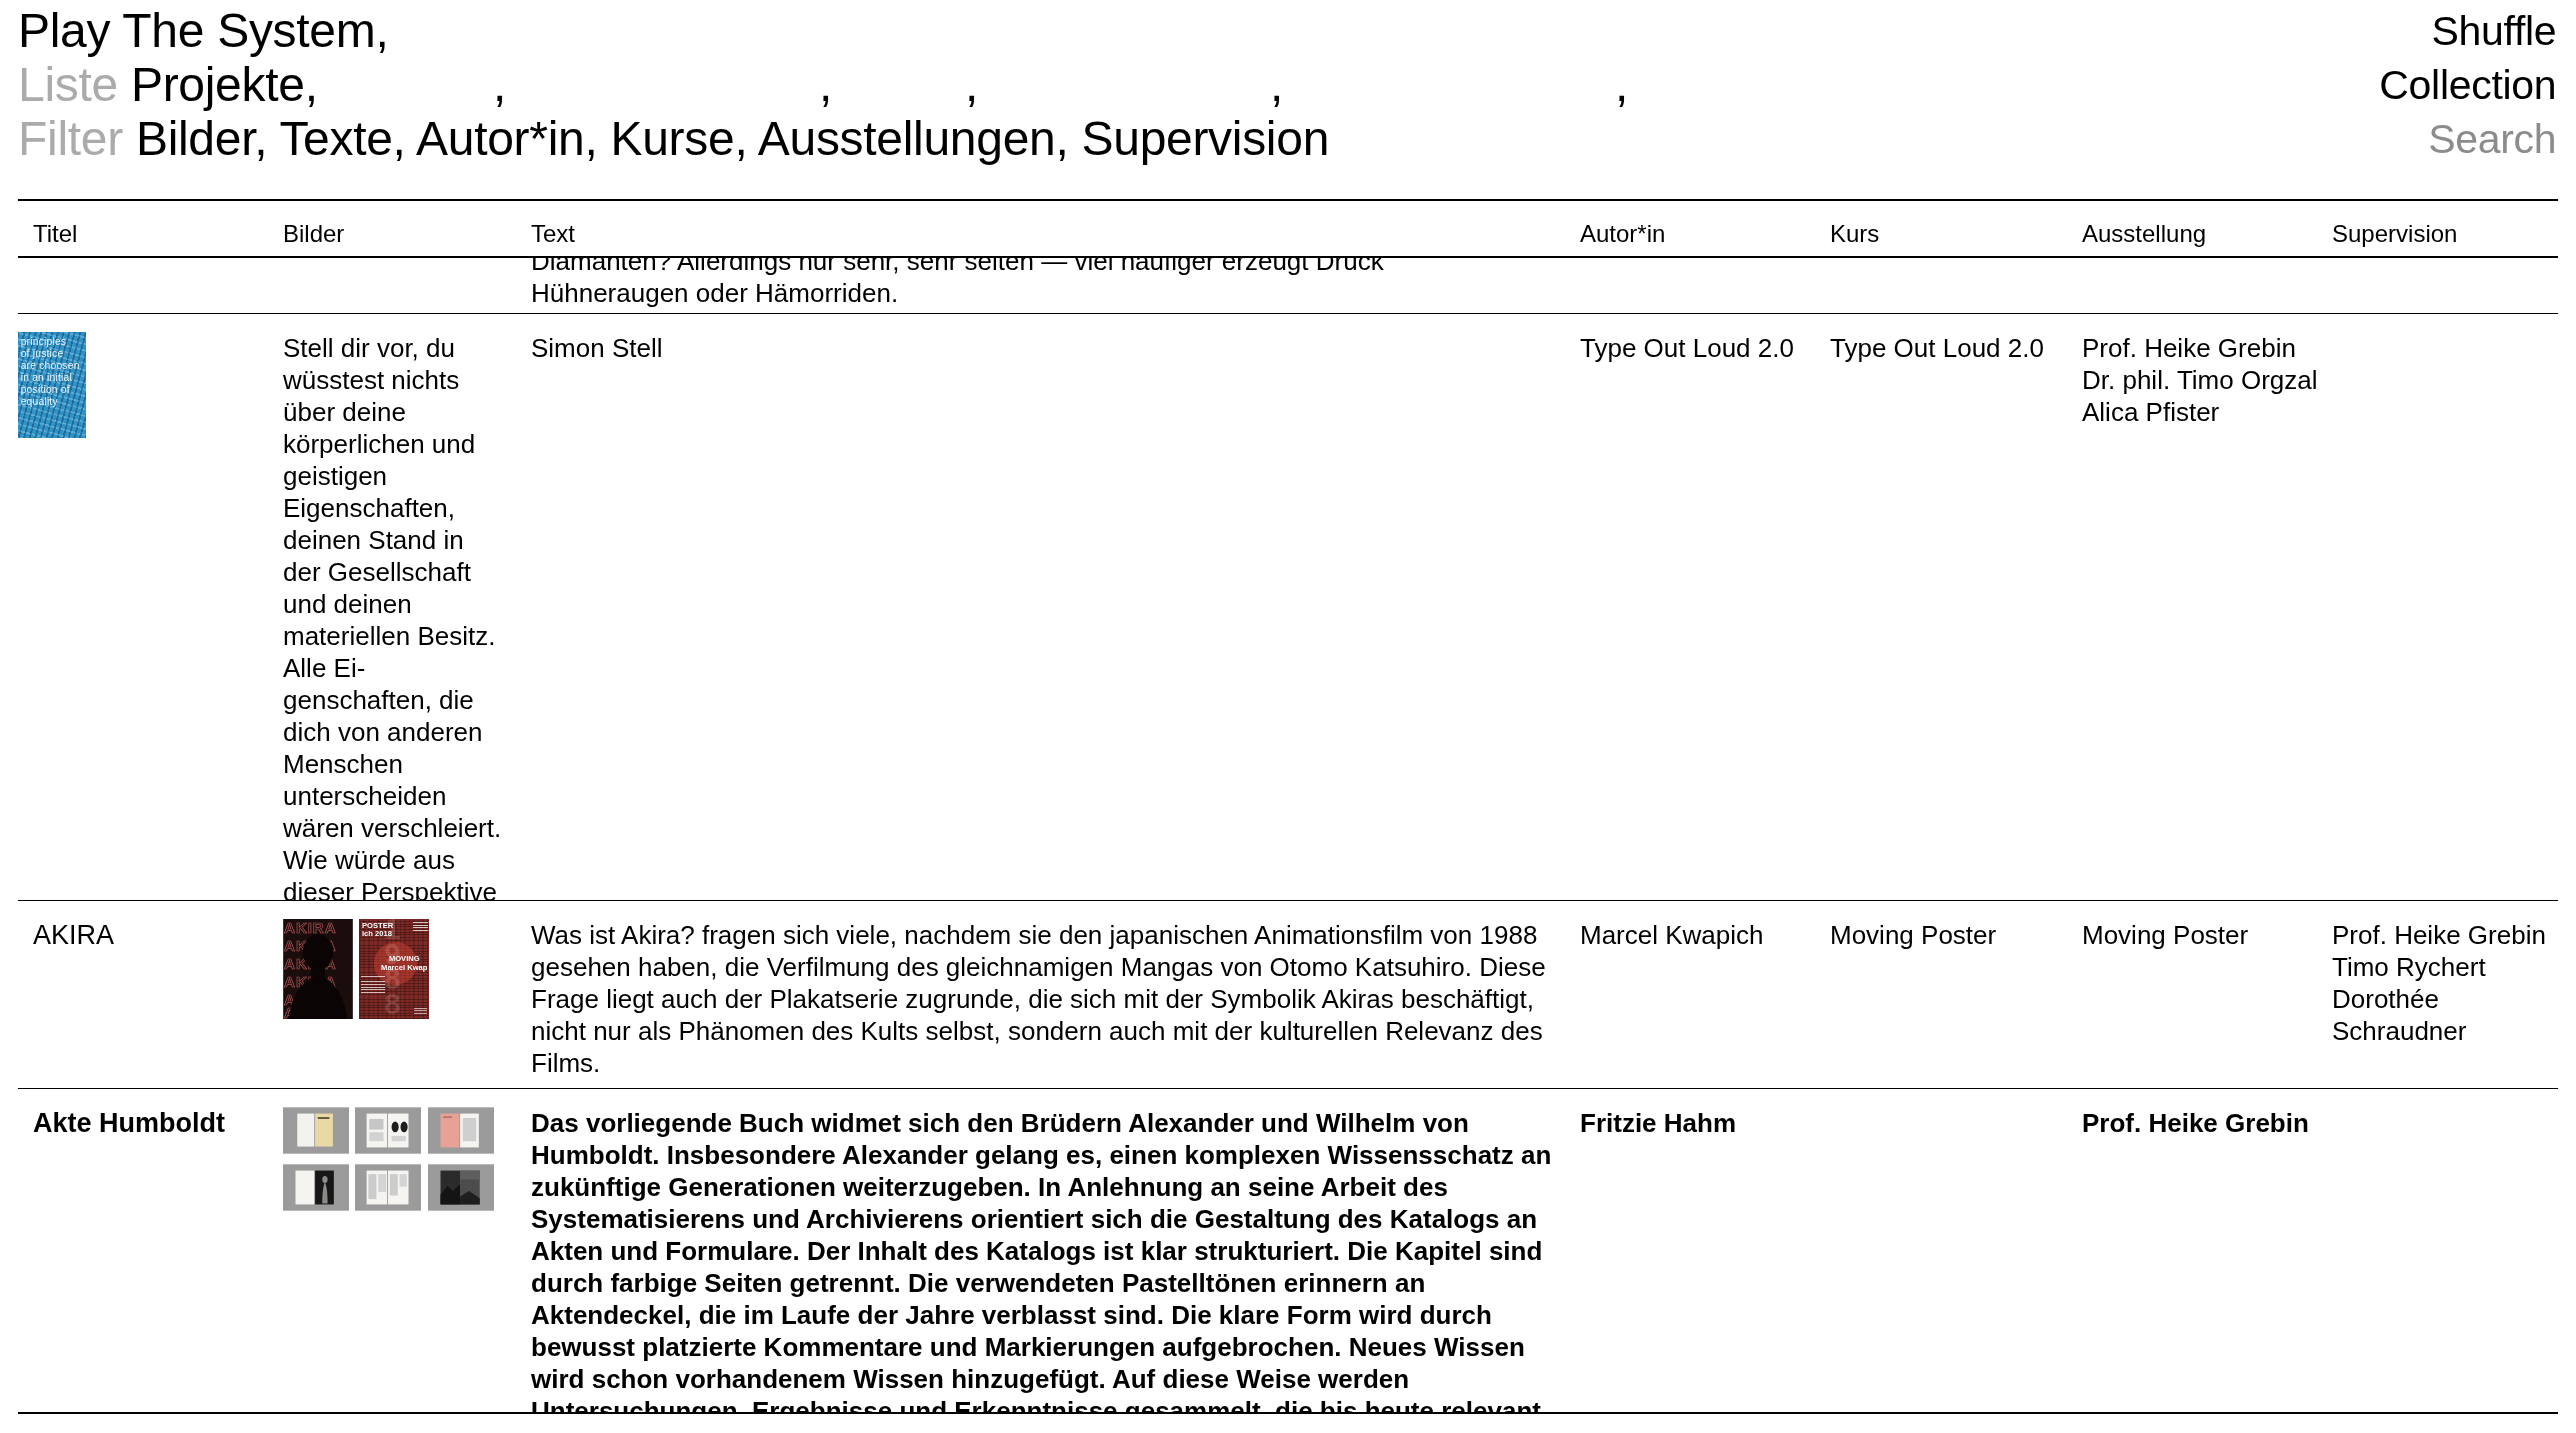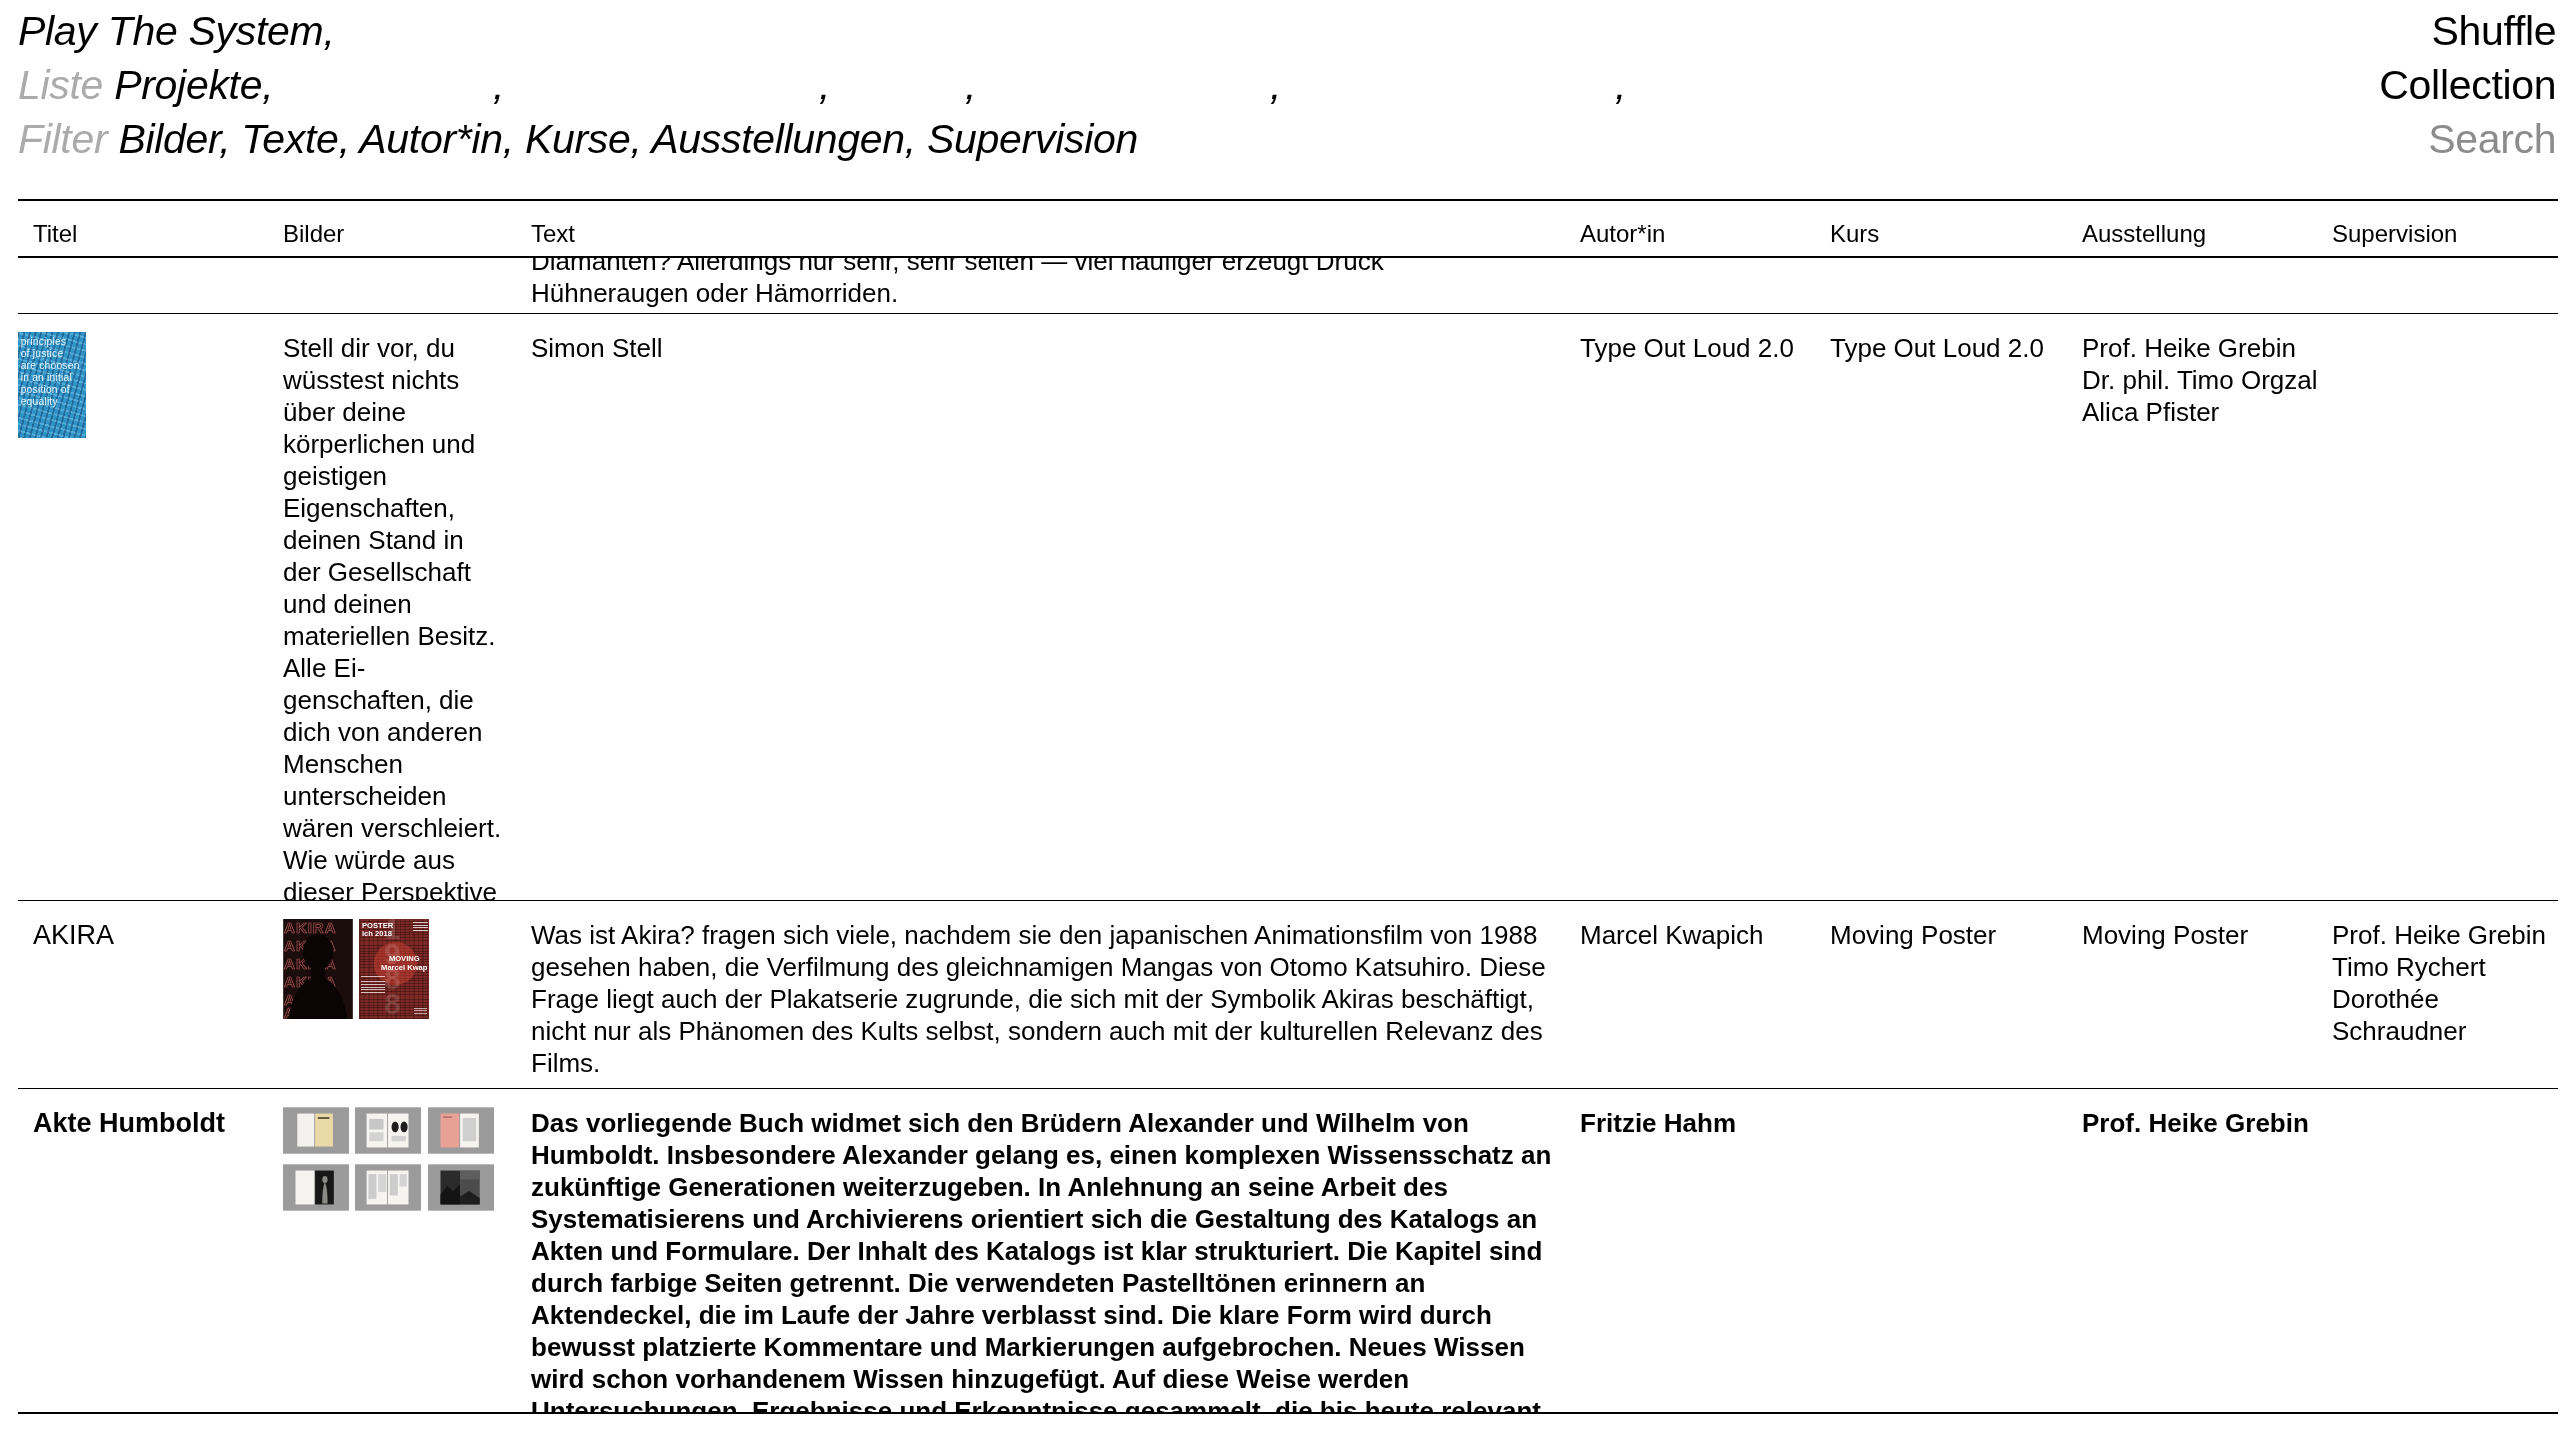--- a/index.html
+++ b/index.html
@@ -3,21 +3,21 @@
 <meta charset="utf-8">
 <style>
   html,body{margin:0;padding:0;}
   body{
     width:2576px;height:1434px;position:relative;overflow:hidden;
     background:#ffffff;color:#000;
     font-family:"Liberation Sans","DejaVu Sans",sans-serif;
     -webkit-font-smoothing:antialiased;
   }
   
-  .hdr{position:absolute;left:18px;top:3.6px;font-size:41px;line-height:54px;letter-spacing:-0.3px;font-style:italic;}
+  .hdr{position:absolute;left:18px;top:3.6px;font-size:48px;line-height:54px;letter-spacing:-0.3px;}
   .hdr-line{position:relative;height:54px;white-space:nowrap;}
   .muted{color:#ababab;}
   .comma{position:absolute;top:0;}
   .nav{position:absolute;right:19.7px;top:3.6px;font-size:41px;line-height:54px;text-align:right;letter-spacing:-0.3px;}
   .nav div{cursor:pointer;}
   .nav .search{color:#8c8c8c;}
   
   .table{position:absolute;left:18px;top:199px;width:2540px;}
   .grid{display:grid;grid-template-columns:265px 248px 1049px 250px 252px 250px 226px;}
   .thead{border-top:2.7px solid #000;border-bottom:2.7px solid #000;height:55px;font-size:24px;}

